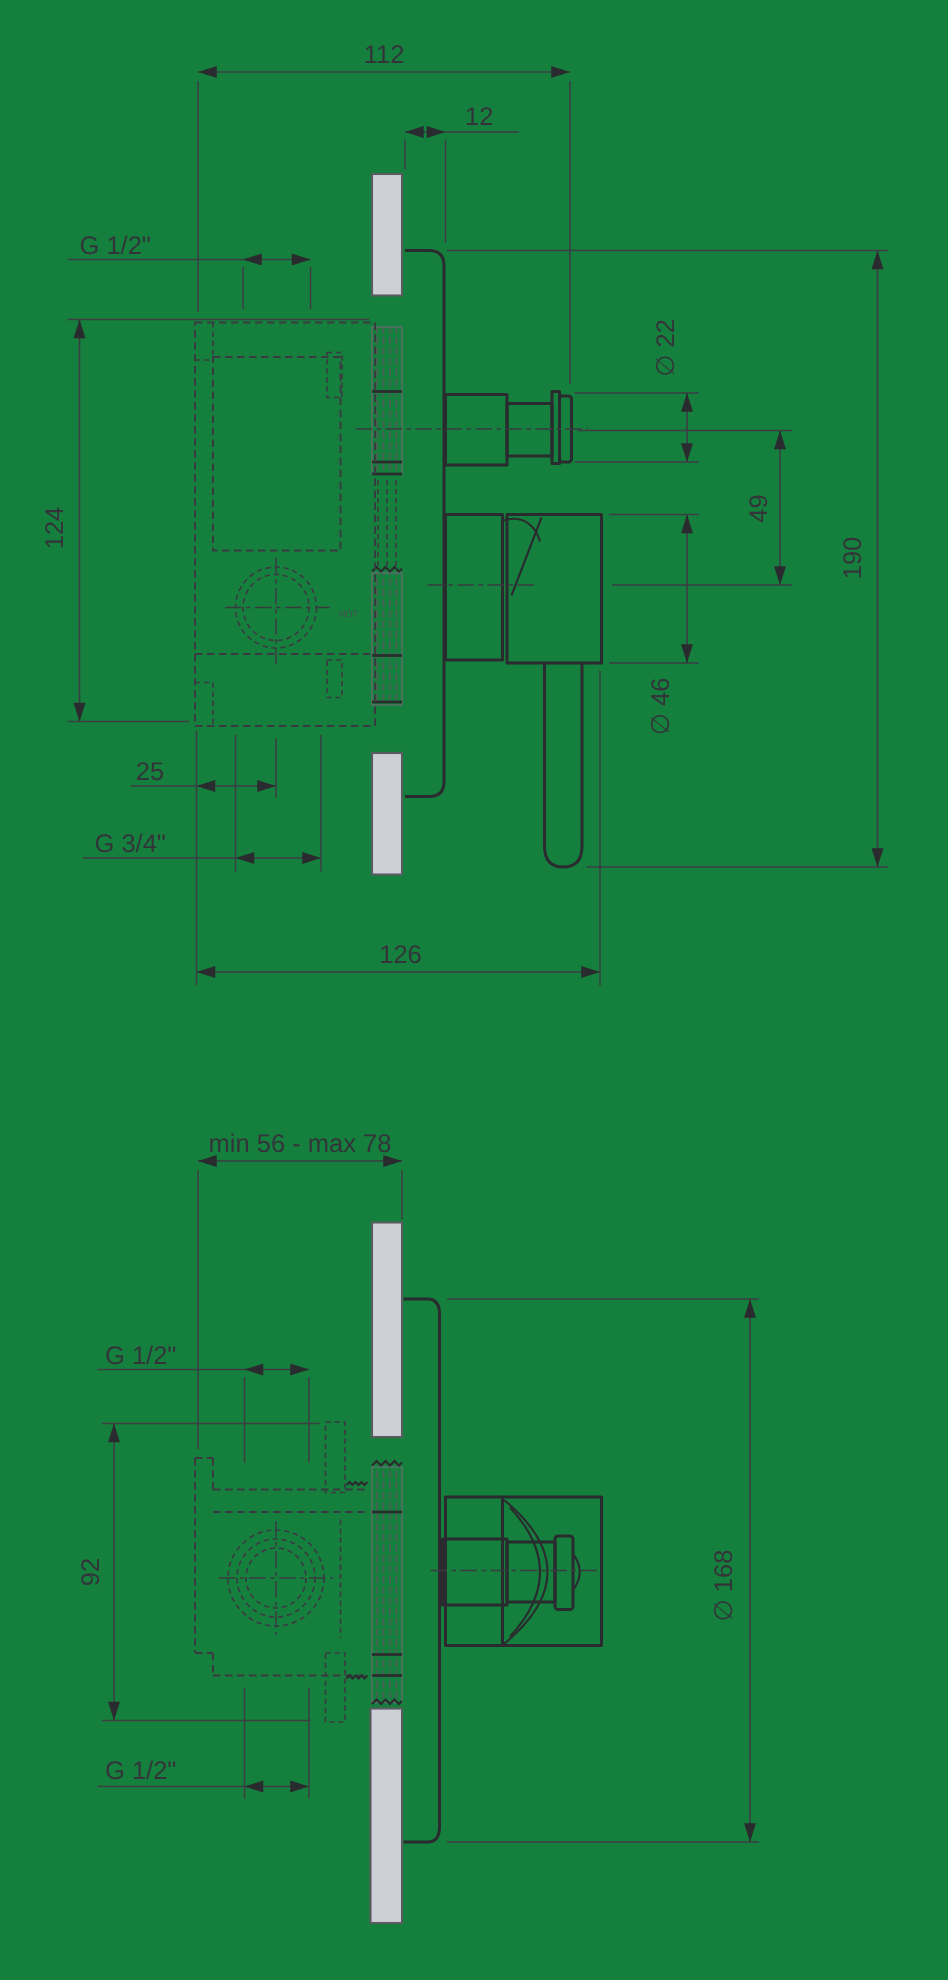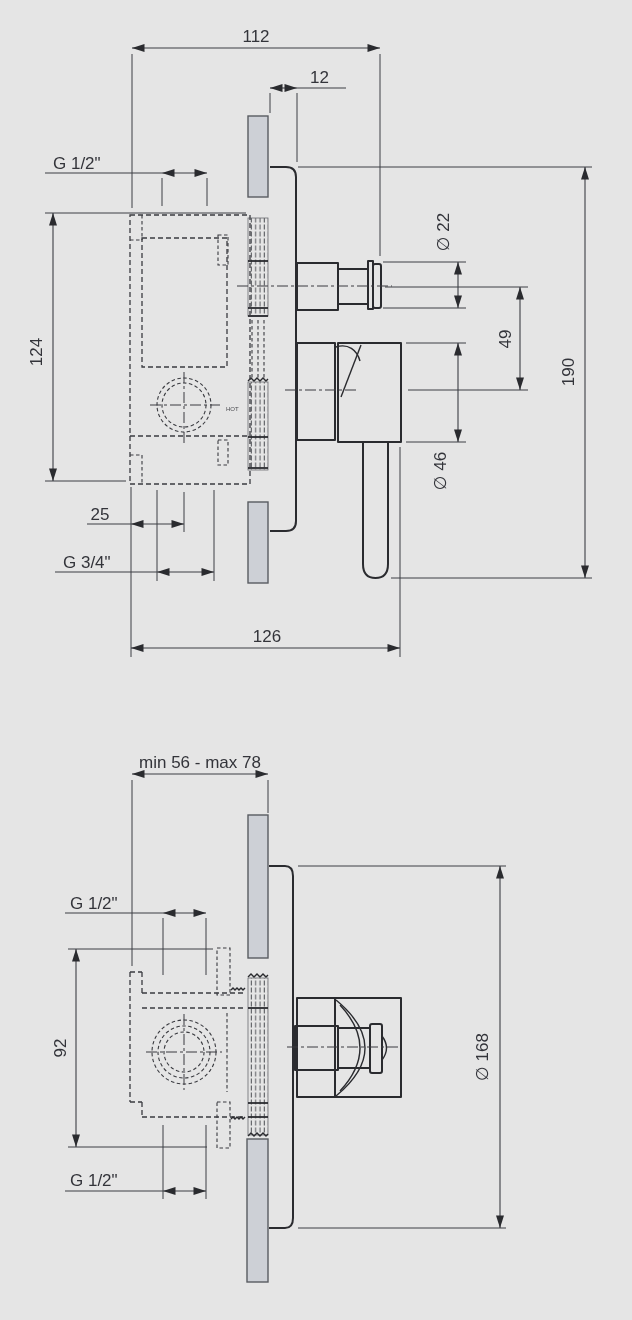--- a/index.html
+++ b/index.html
@@ -3,21 +3,21 @@
 <meta charset="utf-8">
 <style>
   :root{
     --line:#2a2b2f;
     --dim:#3c3e44;
     --wall:#cdd0d6;
     --wallEdge:#595c61;
     --text:#33343a;
   }
   html,body{margin:0;padding:0;background:#ffffff;}
-  .canvas{width:632px;height:1320px;background:#e5e5e5;position:relative;overflow:hidden;}
+  .canvas{width:632px;height:1320px;background:#15803d;position:relative;overflow:hidden;}
   svg{display:block;}
   .obj{stroke:var(--line);stroke-width:2;fill:none;stroke-linejoin:round;}
   .obj2{stroke:var(--line);stroke-width:1.4;fill:none;}
   .wallr{fill:var(--wall);stroke:var(--wallEdge);stroke-width:1.4;}
   .dash{stroke:#3a3b40;stroke-width:1.3;fill:none;stroke-dasharray:5 3;}
   .dash2{stroke:#3a3b40;stroke-width:1.1;fill:none;stroke-dasharray:3.5 2.5;}
   .cl{stroke:#3a3b40;stroke-width:1;fill:none;stroke-dasharray:11 3 3 3;}
   .dim{stroke:var(--dim);stroke-width:1.1;fill:none;}
   .ext{stroke:var(--dim);stroke-width:1;fill:none;}
   .band{stroke:var(--line);stroke-width:1.8;fill:none;}

